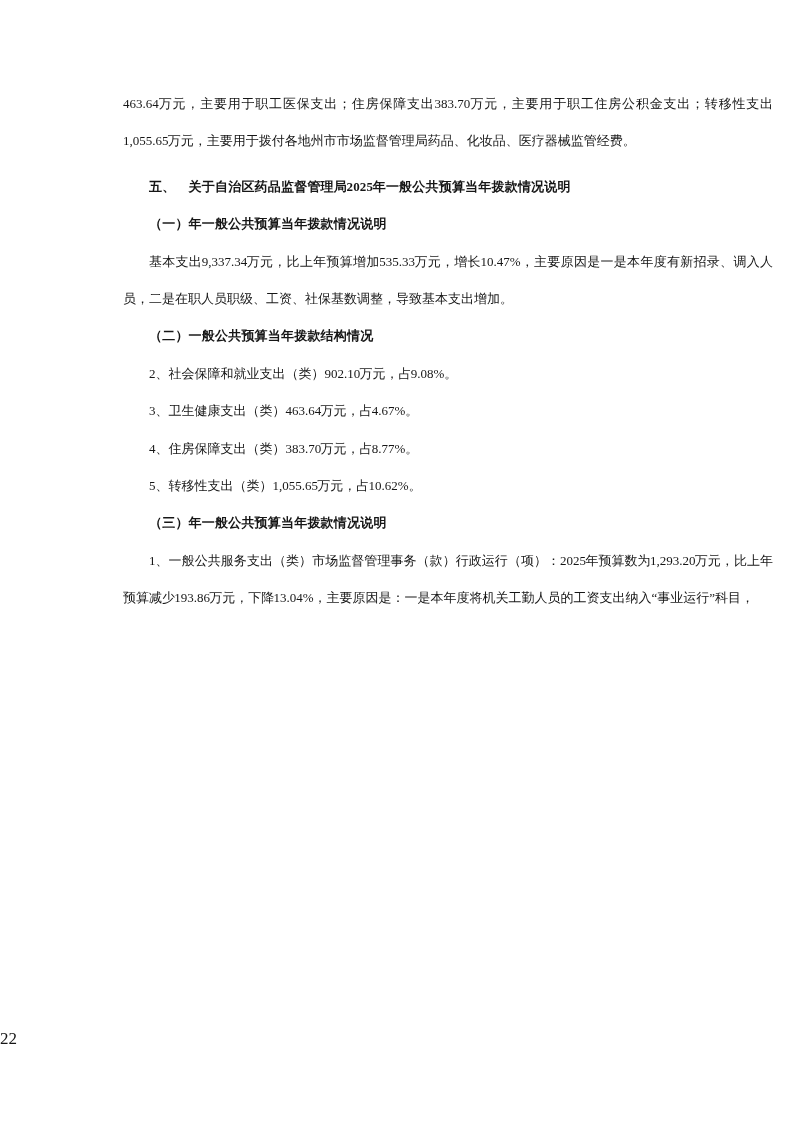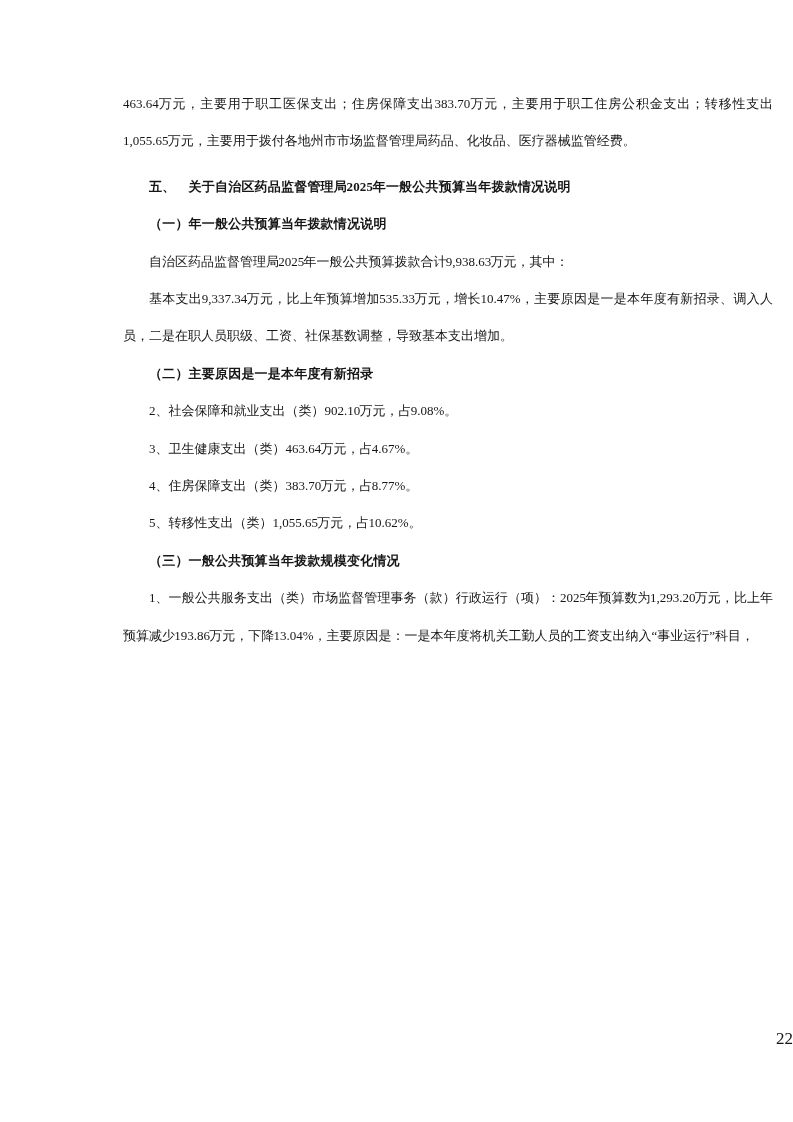--- a/index.html
+++ b/index.html
@@ -50,38 +50,37 @@
     letter-spacing: 0.2px;
   }
   .list-item {
     text-indent: 2em;
   }
   .page-footer {
     position: absolute;
     left: 0;
     top: 1029px;
     width: 100%;
-    text-align: right;
+    text-align: left;
     font-size: 17px;
     line-height: 20px;
     color: #161616;
   }
 </style>
 </head>
 <body>
 
 <div class="page">
   <div class="content">
     <p class="para-continuation">463.64 万元，主要用于职工医保支出；住房保障支出 383.70 万元，主要用于职工住房公积金支出；转移性支出 1,055.65 万元，主要用于拨付各地州市市场监督管理局药品、化妆品、医疗器械监管经费。</p>
     <p class="heading-1">五、　关于自治区药品监督管理局 2025 年一般公共预算当年拨款情况说明</p>
     <p class="heading-2">（一）年一般公共预算当年拨款情况说明</p>
-    <p class="para">自治区药品监督管理局 2025 年一般公共预算拨款合计 9,938.63 万元，其中：</p>
     <p class="para">基本支出 9,337.34 万元，比上年预算增加 535.33 万元，增长 10.47%，主要原因是一是本年度有新招录、调入人员，二是在职人员职级、工资、社保基数调整，导致基本支出增加。</p>
-    <p class="heading-2">（二）主要原因是一是本年度有新招录</p>
+    <p class="heading-2">（二）一般公共预算当年拨款结构情况</p>
     <p class="list-item">2、社会保障和就业支出（类）902.10 万元，占 9.08%。</p>
     <p class="list-item">3、卫生健康支出（类）463.64 万元，占 4.67%。</p>
     <p class="list-item">4、住房保障支出（类）383.70 万元，占 8.77%。</p>
     <p class="list-item">5、转移性支出（类）1,055.65 万元，占 10.62%。</p>
-    <p class="heading-2">（三）一般公共预算当年拨款规模变化情况</p>
+    <p class="heading-2">（三）年一般公共预算当年拨款情况说明</p>
     <p class="para">1、一般公共服务支出（类）市场监督管理事务（款）行政运行（项）：2025 年预算数为 1,293.20 万元，比上年预算减少 193.86 万元，下降 13.04%，主要原因是：一是本年度将机关工勤人员的工资支出纳入“事业运行”科目，</p>
   </div>
   <div class="page-footer">22</div>
 </div>
 
 </body></html>

